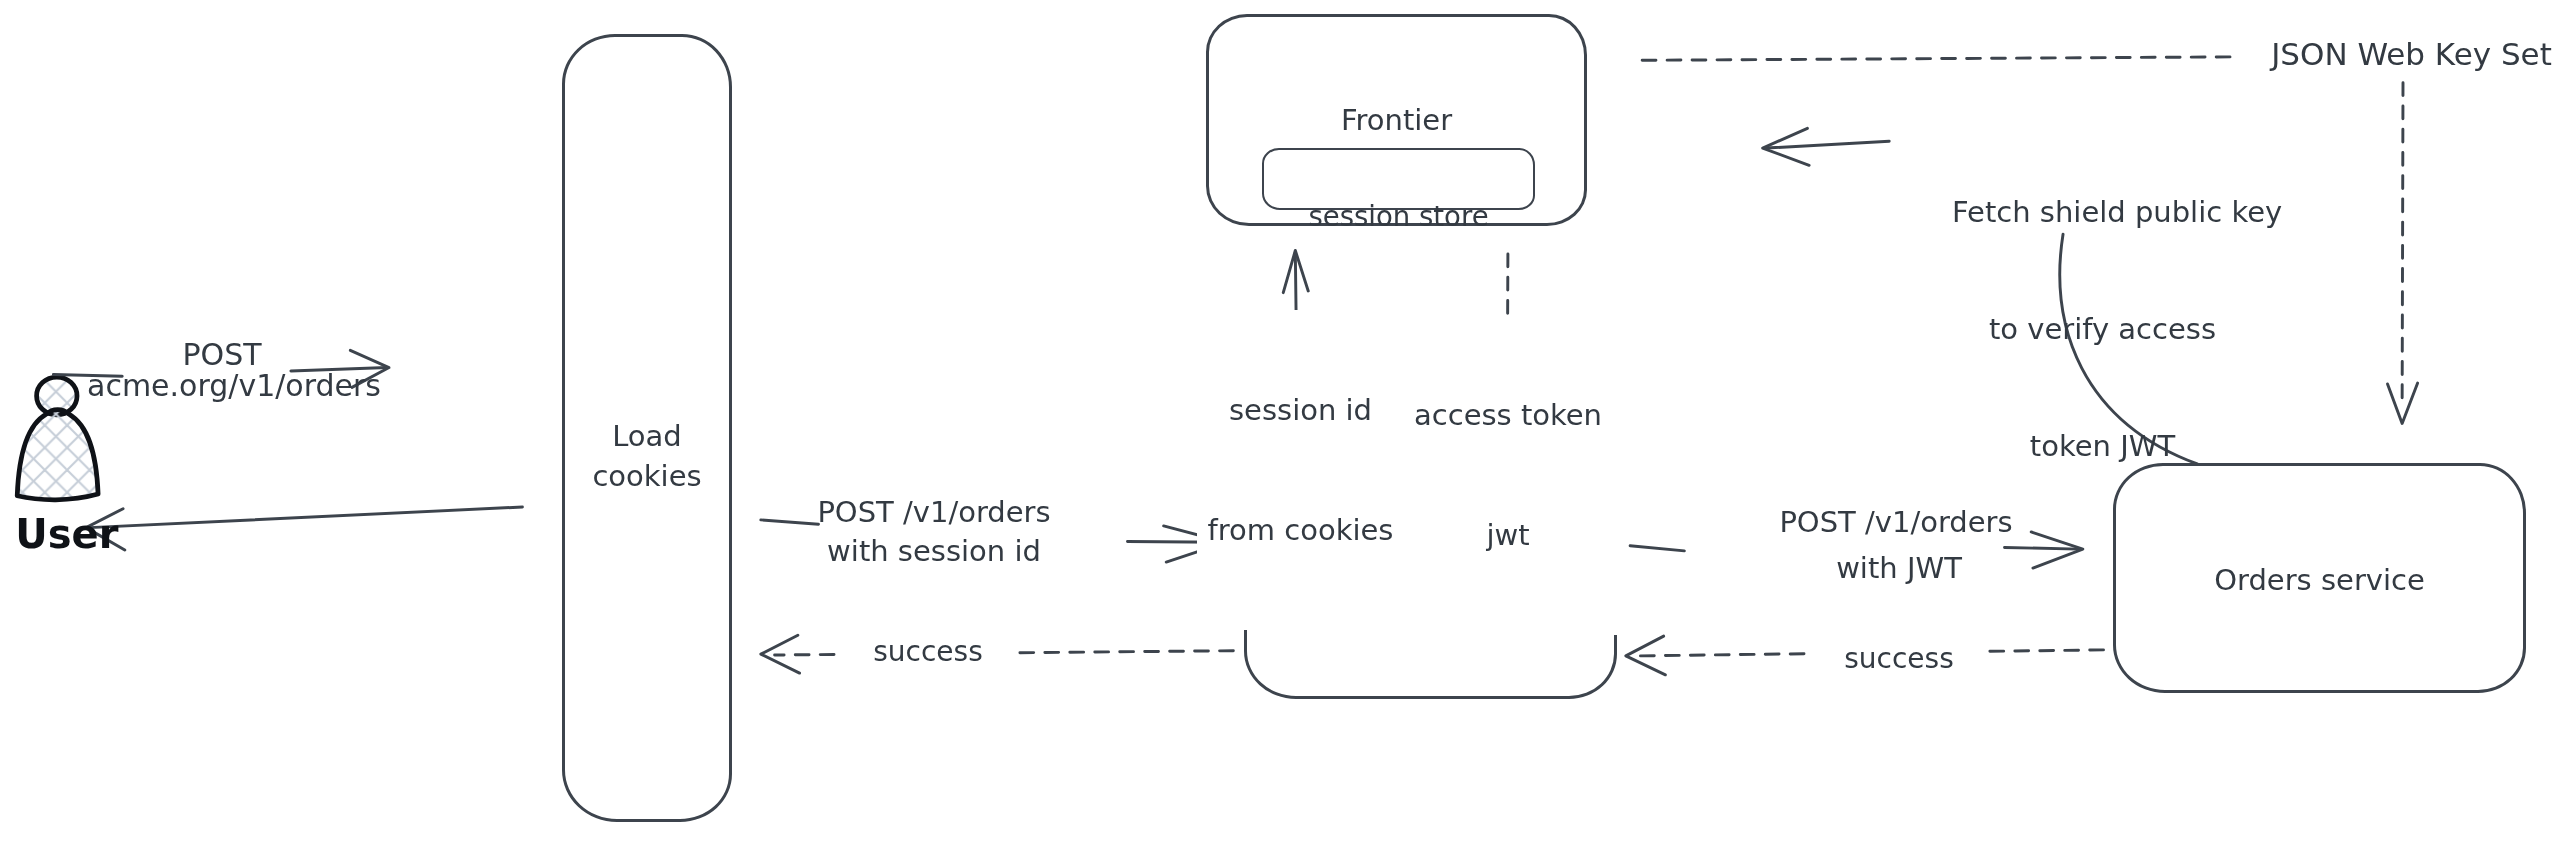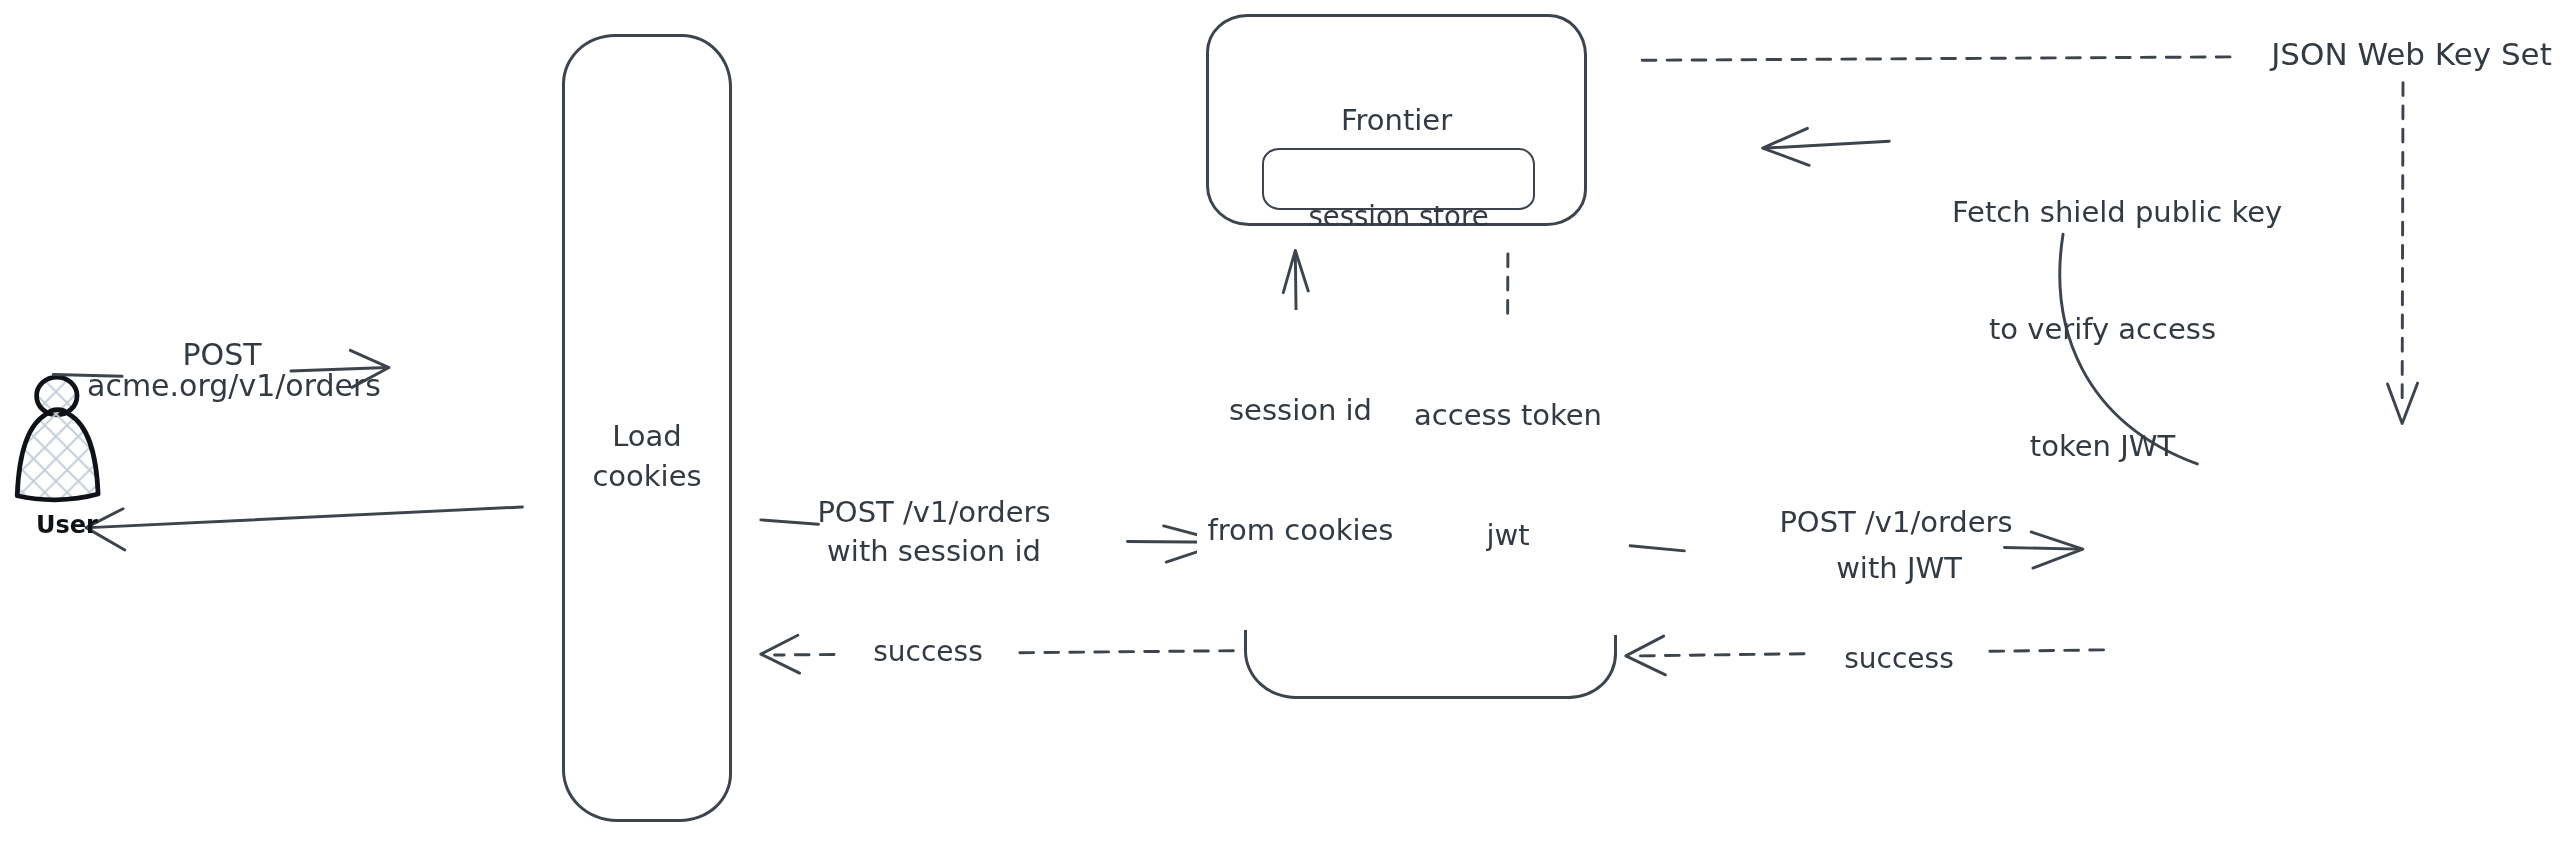--- a/index.html
+++ b/index.html
@@ -106,22 +106,25 @@
     </div>
   </div>
 
   <div class="node" style="left:1244px;top:476px;width:373px;height:223px;border-radius:50px 46px 48px 52px / 46px 50px 45px 48px;">
     <div class="lbl two-line" style="top:67px;font-size:29px;">
       <div>Frontend</div>
       <div>Manager</div>
     </div>
   </div>
 
+  <div class="node" style="left:2113px;top:463px;width:413px;height:230px;border-radius:50px 46px 48px 52px / 46px 50px 45px 48px;">
+    <div class="lbl" style="top:97px;font-size:29px;">Orders service</div>
+  </div>
 
-  <div class="edge-label" style="left:6.9px;top:511px;width:120px;font-size:24px;font-weight:600;color:#0f1217;">User</div>
+  <div class="edge-label" style="left:6.9px;top:511px;width:120px;font-size:40px;font-weight:600;color:#0f1217;">User</div>
 
   <div class="edge-label" style="left:93px;top:337px;width:258px;font-size:30px;">POST</div>
   <div class="edge-label" style="left:62px;top:368px;width:344px;font-size:30px;">acme.org/v1/orders</div>
 
   <div class="edge-label" style="left:762px;top:495px;width:344px;font-size:29px;">POST /v1/orders</div>
   <div class="edge-label" style="left:762px;top:534px;width:344px;font-size:29px;">with session id</div>
 
   <div class="edge-label bg-white" style="left:842px;top:635px;width:172px;font-size:28px;">success</div>
 
   <div class="edge-label bg-white two-line" style="left:1197px;top:310px;width:207px;font-size:29px;">

